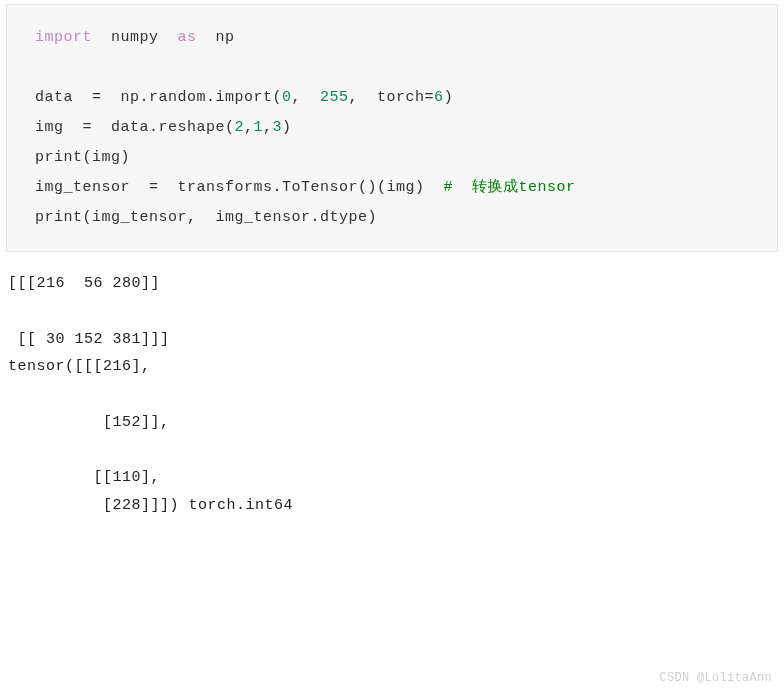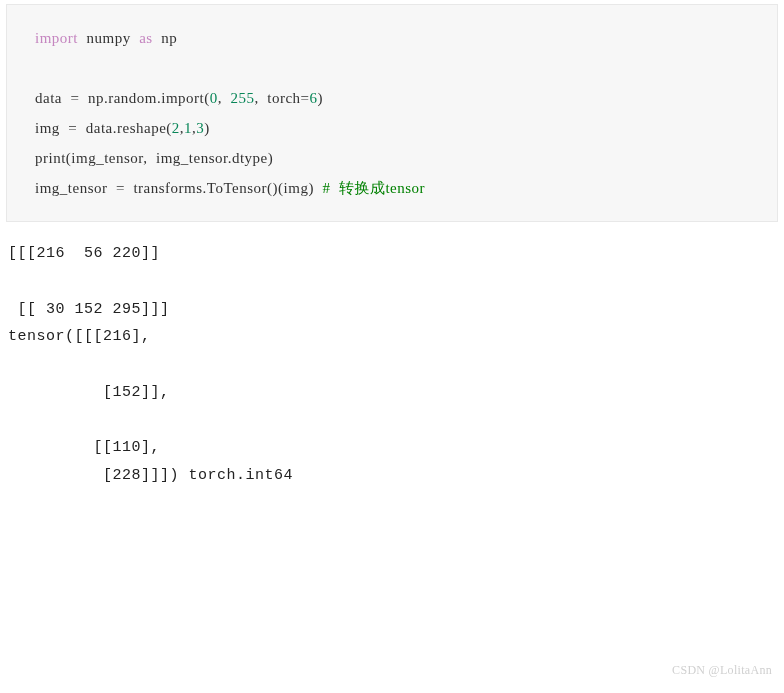--- a/index.html
+++ b/index.html
@@ -16,61 +16,61 @@
       overflow: hidden;
       position: relative;
     }
     .code-block {
       background: #f7f7f7;
       border: 1px solid #e8e8e8;
       padding: 18px 28px;
       margin: 4px 6px 0 6px;
       line-height: 2.0;
       letter-spacing: 0.5px;
-      font-family: Liberation Serif, serif;
     }
     .output-block {
       padding: 18px 8px 0 8px;
       line-height: 1.85;
       font-family: "Consolas", "Courier New", monospace;
       letter-spacing: 0.5px;
       color: #222;
     }
     .kw-import { color: #c586c0; }
     .kw-as { color: #c586c0; }
     .num { color: #098658; }
     .comment { color: #008000; }
     .plain { color: #333; }
     .watermark {
       position: absolute;
-      bottom: 15px;
+      bottom: 8px;
       right: 12px;
       font-size: 12px;
       color: #d0d0d0;
-      font-family: Liberation Serif, serif;
+      font-family: Liberation Mono, monospace;
       letter-spacing: 0.3px;
     }
     .line { white-space: pre; }
   </style>
 </head>
 <body>
 
 <div class="code-block">
   <div class="line"><span class="kw-import">import</span><span class="plain">  </span><span class="plain">numpy</span><span class="plain">  </span><span class="kw-as">as</span><span class="plain">  </span><span class="plain">np</span></div>
   <div class="line">&nbsp;</div>
   <div class="line"><span class="plain">data  =  np.random.import(</span><span class="num">0</span><span class="plain">,  </span><span class="num">255</span><span class="plain">,  torch=</span><span class="num">6</span><span class="plain">)</span></div>
   <div class="line"><span class="plain">img  =  data.reshape(</span><span class="num">2</span><span class="plain">,</span><span class="num">1</span><span class="plain">,</span><span class="num">3</span><span class="plain">)</span></div>
+  <div class="line"><span class="plain">print</span><span class="plain">(img)</span></div>
+  <div class="line"><span class="plain">img_tensor  =  transforms.ToTensor()(img)  </span><span class="comment">#</span><span class="comment">  转换成tensor</span></div>
   <div class="line"><span class="plain">print</span><span class="plain">(img_tensor,  img_tensor.dtype)</span></div>
-  <div class="line"><span class="plain">img_tensor  =  transforms.ToTensor()(img)  </span><span class="comment">#</span><span class="comment">  转换成tensor</span></div>
 </div>
 
 <div class="output-block">
-  <div class="line">[[[216  56 220]]</div>
+  <div class="line">[[[216  56 280]]</div>
   <div class="line">&nbsp;</div>
-  <div class="line"> [[ 30 152 295]]]</div>
+  <div class="line"> [[ 30 152 381]]]</div>
   <div class="line">tensor([[[216],</div>
   <div class="line">&nbsp;</div>
   <div class="line">          [152]],</div>
   <div class="line">&nbsp;</div>
   <div class="line">         [[110],</div>
   <div class="line">          [228]]]) torch.int64</div>
 </div>
 
 <div class="watermark">CSDN @LolitaAnn</div>
 

